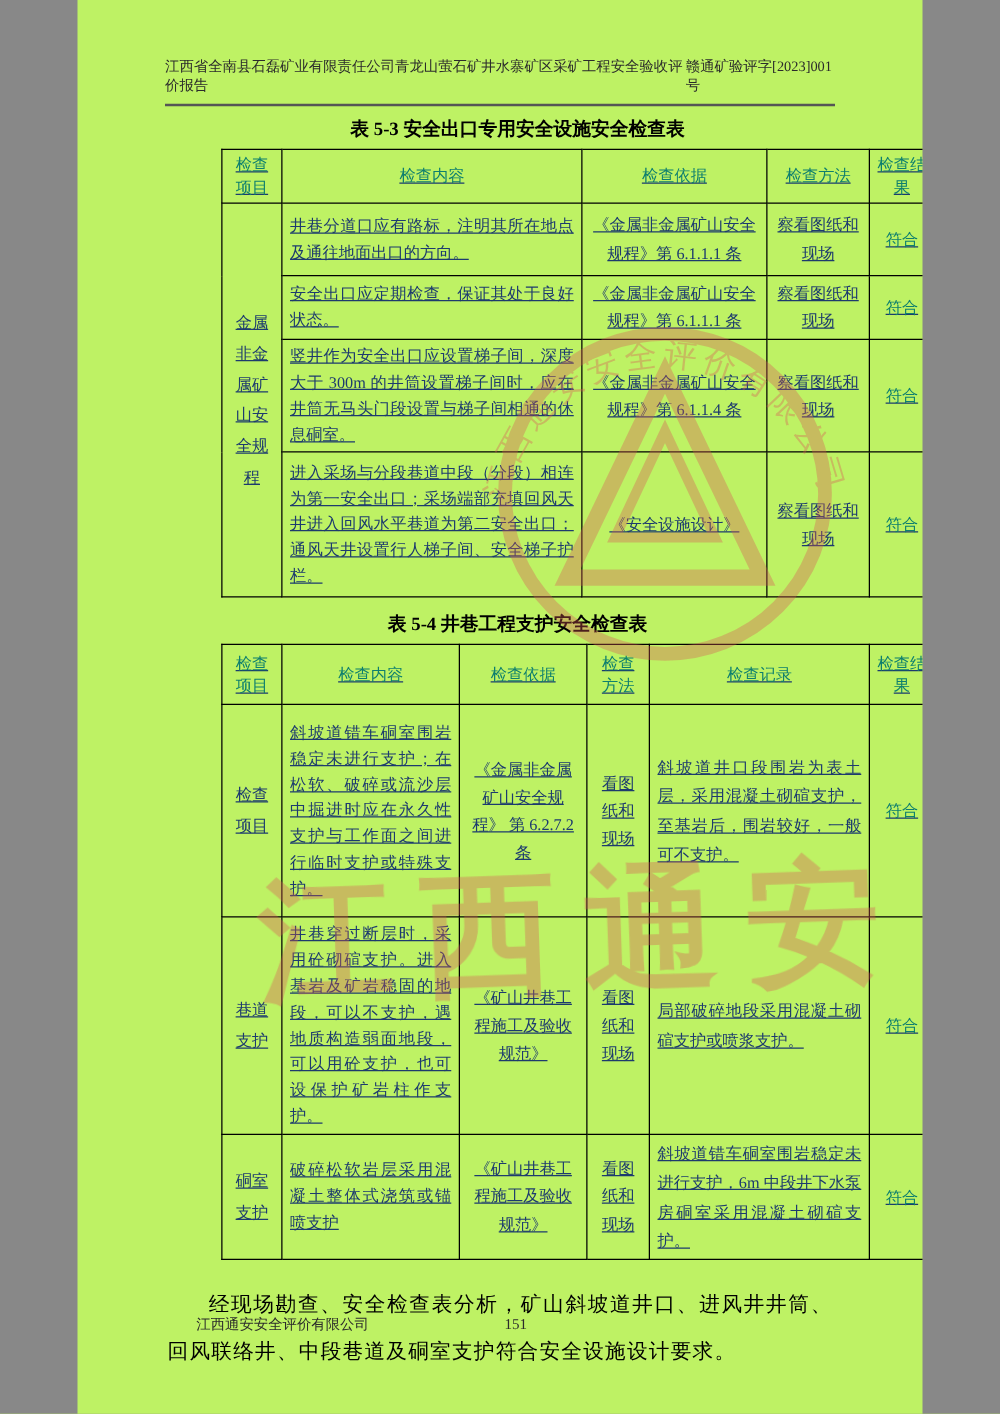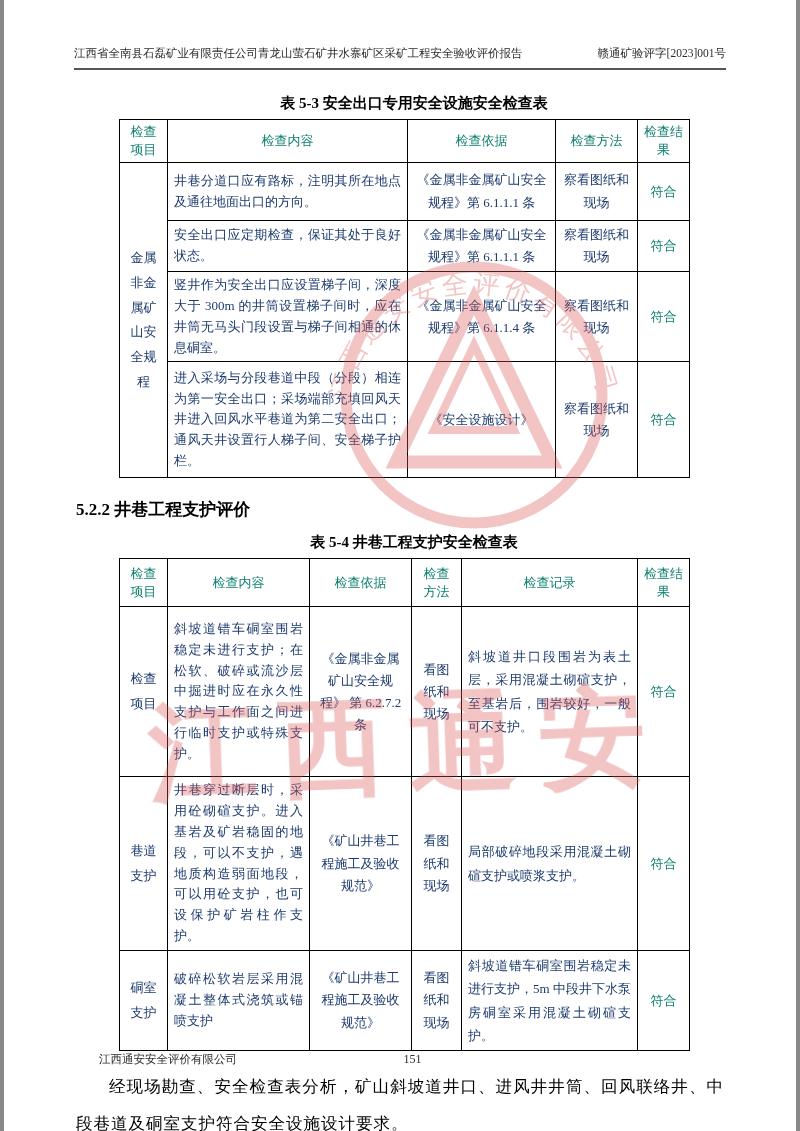--- a/index.html
+++ b/index.html
@@ -1,31 +1,31 @@
 <!DOCTYPE html>
 <html><head>
 <meta charset="utf-8">
 <style>
   * { margin:0; padding:0; box-sizing:border-box; }
   body { background:#888; font-family:"Liberation Serif", serif; }
   .page {
-    position:relative; width:792px; height:1131px; margin:0 auto;
-    background:#ffffff; overflow:hidden; color:#1d3b6e;
+    position:relative; width:676px; height:1131px; margin:0 auto;
+    background:#bef264; overflow:hidden; color:#1d3b6e;
   }
   
   .doc-header {
     position:absolute; top:46px; left:70px; right:70px;
     display:flex; justify-content:space-between; align-items:flex-end;
     font-size:11.5px; color:#2b2b2b; border-bottom:2px solid #555; padding-bottom:7px;
   }
   .doc-header .left { max-width:540px; }
   
   .content { position:absolute; top:82px; left:0; right:0; z-index:1; }
   .tbl-title { text-align:center; font-weight:bold; font-size:15px; color:#000; margin-top:12px;padding-left:28px; }
-  table { border-collapse:collapse; table-layout:fixed; width:570px; margin:6px auto 0 115px; }
+  table { border-collapse:collapse; table-layout:fixed; width:570px; margin:6px auto 0 115px;text-decoration:underline; }
   td, th { border:1px solid #000; padding:3px 6px; font-size:13px; vertical-align:middle; }
   th { color:#0e7f6e; font-weight:normal; text-align:center; }
   td.content-cell { text-align:justify; line-height:1.6; }
   td.project-cell { text-align:center; line-height:1.9; color:#1d3b6e; }
   td.basis-cell { text-align:center; line-height:1.7; }
   td.method-cell { text-align:center; line-height:1.7; }
   td.result-cell { text-align:center; color:#0e7f6e; }
   td.record-cell { text-align:justify; line-height:1.8; }
   .section-heading { margin:20px 0 0 72px; font-size:17px; font-weight:bold; color:#000; }
   .closing-para {
@@ -89,21 +89,20 @@
       </tr>
       <tr style="height:116px">
         <td class="content-cell">进入采场与分段巷道中段（分段）相连为第一安全出口；采场端部充填回风天井进入回风水平巷道为第二安全出口；通风天井设置行人梯子间、安全梯子护栏。</td>
         <td class="basis-cell">《安全设施设计》</td>
         <td class="method-cell">察看图纸和现场</td>
         <td class="result-cell">符合</td>
       </tr>
     </tbody>
       </table>
 
-    <div class="section-heading">5.2.2 井巷工程支护评价</div>
 
     <div class="tbl-title">表 5-4 井巷工程支护安全检查表</div>
     <table>
       <colgroup>
         <col style="width:48px">
           <col style="width:142px">
           <col style="width:102px">
           <col style="width:50px">
           <col style="width:176px">
           <col style="width:52px">
@@ -131,21 +130,21 @@
         <td class="basis-cell">《矿山井巷工程施工及验收规范》</td>
         <td class="method-cell">看图纸和现场</td>
         <td class="record-cell">局部破碎地段采用混凝土砌碹支护或喷浆支护。</td>
         <td class="result-cell">符合</td>
       </tr>
       <tr style="height:78px">
         <td class="project-cell">硐室支护</td>
         <td class="content-cell">破碎松软岩层采用混凝土整体式浇筑或锚喷支护</td>
         <td class="basis-cell">《矿山井巷工程施工及验收规范》</td>
         <td class="method-cell">看图纸和现场</td>
-        <td class="record-cell">斜坡道错车硐室围岩稳定未进行支护，5m 中段井下水泵房硐室采用混凝土砌碹支护。</td>
+        <td class="record-cell">斜坡道错车硐室围岩稳定未进行支护，6m 中段井下水泵房硐室采用混凝土砌碹支护。</td>
         <td class="result-cell">符合</td>
       </tr>
     </tbody>
       </table>
 
     <div class="closing-para">经现场勘查、安全检查表分析，矿山斜坡道井口、进风井井筒、回风联络井、中段巷道及硐室支护符合安全设施设计要求。</div>
 
   </div>
 
   <svg class="watermark" width="800" height="1131" viewBox="0 0 800 1131">

